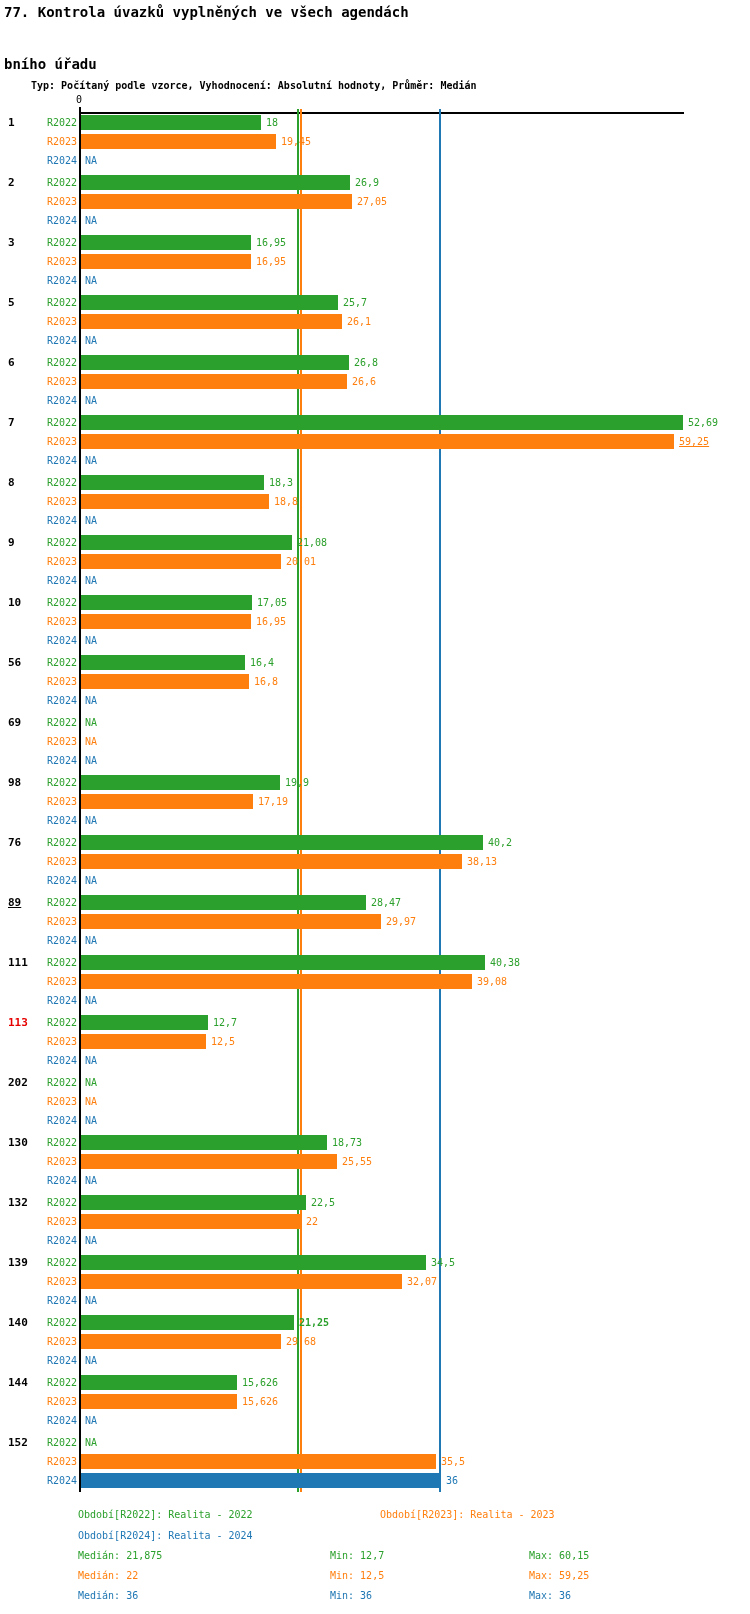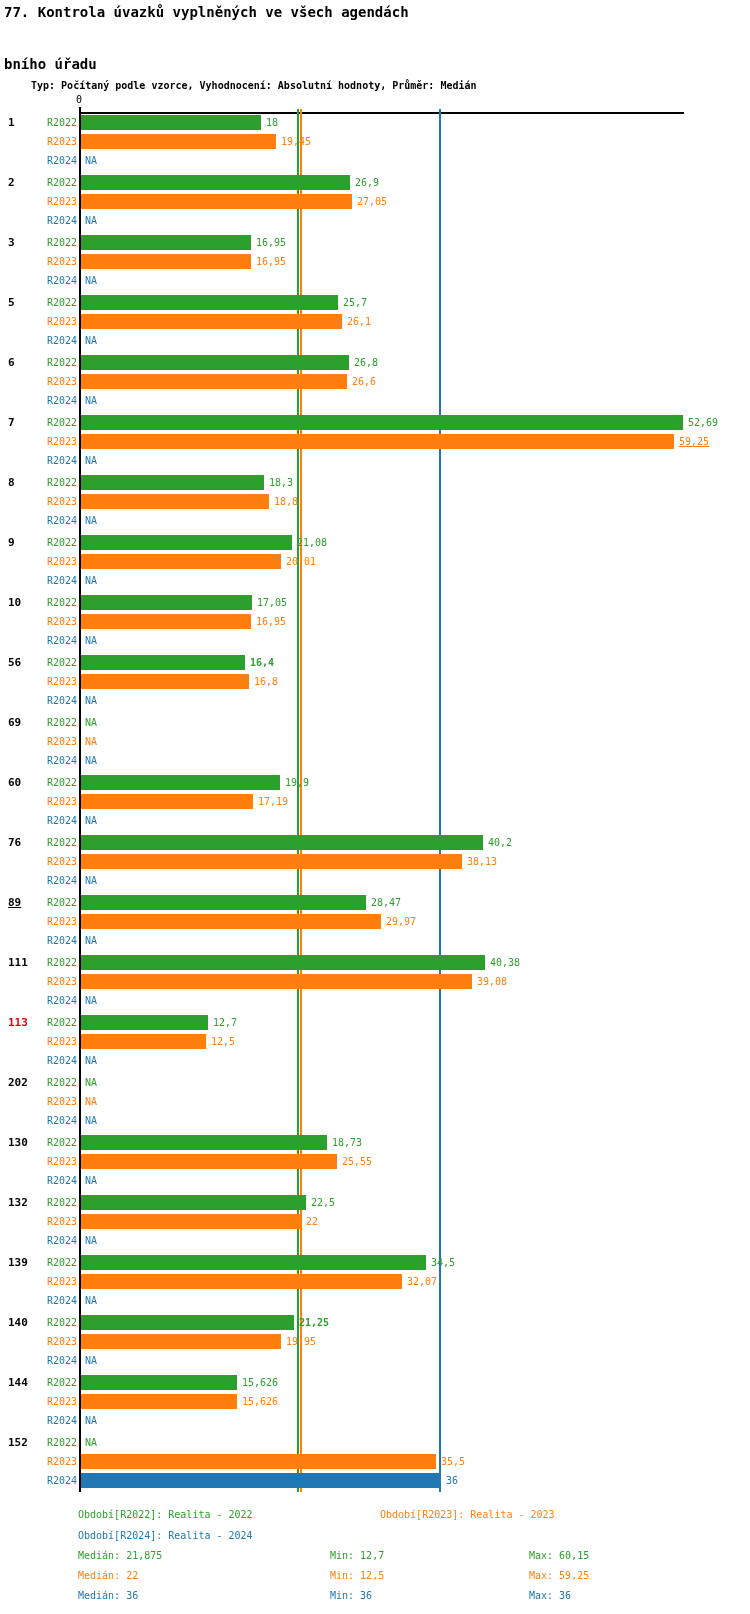--- a/index.html
+++ b/index.html
@@ -117,34 +117,34 @@
       <div class="bar" style="left: 81px; top: 595px; width: 171px; background: rgb(44, 160, 44);"></div>
       <div class="val-label" style="left: 257px; top: 595px; color: rgb(44, 160, 44);">17,05</div>
       <div class="row-label" style="top: 614px; color: rgb(255, 127, 14);">R2023</div>
       <div class="bar" style="left: 81px; top: 614px; width: 170px; background: rgb(255, 127, 14);"></div>
       <div class="val-label" style="left: 256px; top: 614px; color: rgb(255, 127, 14);">16,95</div>
       <div class="row-label" style="top: 633px; color: rgb(31, 119, 180);">R2024</div>
       <div class="na-label" style="left: 85px; top: 633px; color: rgb(31, 119, 180);">NA</div>
       <div class="group-id" style="top: 655px;">56</div>
       <div class="row-label" style="top: 655px; color: rgb(44, 160, 44);">R2022</div>
       <div class="bar" style="left: 81px; top: 655px; width: 164px; background: rgb(44, 160, 44);"></div>
-      <div class="val-label" style="left: 250px; top: 655px; color: rgb(44, 160, 44); font-weight: bold;">16,4</div>
+      <div class="val-label" style="left: 250px; top: 655px; color: rgb(44, 160, 44);">16,4</div>
       <div class="row-label" style="top: 674px; color: rgb(255, 127, 14);">R2023</div>
       <div class="bar" style="left: 81px; top: 674px; width: 168px; background: rgb(255, 127, 14);"></div>
       <div class="val-label" style="left: 254px; top: 674px; color: rgb(255, 127, 14);">16,8</div>
       <div class="row-label" style="top: 693px; color: rgb(31, 119, 180);">R2024</div>
       <div class="na-label" style="left: 85px; top: 693px; color: rgb(31, 119, 180);">NA</div>
       <div class="group-id" style="top: 715px;">69</div>
       <div class="row-label" style="top: 715px; color: rgb(44, 160, 44);">R2022</div>
       <div class="na-label" style="left: 85px; top: 715px; color: rgb(44, 160, 44);">NA</div>
       <div class="row-label" style="top: 734px; color: rgb(255, 127, 14);">R2023</div>
       <div class="na-label" style="left: 85px; top: 734px; color: rgb(255, 127, 14);">NA</div>
       <div class="row-label" style="top: 753px; color: rgb(31, 119, 180);">R2024</div>
       <div class="na-label" style="left: 85px; top: 753px; color: rgb(31, 119, 180);">NA</div>
-      <div class="group-id" style="top: 775px;">60</div>
+      <div class="group-id" style="top: 775px;">98</div>
       <div class="row-label" style="top: 775px; color: rgb(44, 160, 44);">R2022</div>
       <div class="bar" style="left: 81px; top: 775px; width: 199px; background: rgb(44, 160, 44);"></div>
       <div class="val-label" style="left: 285px; top: 775px; color: rgb(44, 160, 44);">19,9</div>
       <div class="row-label" style="top: 794px; color: rgb(255, 127, 14);">R2023</div>
       <div class="bar" style="left: 81px; top: 794px; width: 172px; background: rgb(255, 127, 14);"></div>
       <div class="val-label" style="left: 258px; top: 794px; color: rgb(255, 127, 14);">17,19</div>
       <div class="row-label" style="top: 813px; color: rgb(31, 119, 180);">R2024</div>
       <div class="na-label" style="left: 85px; top: 813px; color: rgb(31, 119, 180);">NA</div>
       <div class="group-id" style="top: 835px;">76</div>
       <div class="row-label" style="top: 835px; color: rgb(44, 160, 44);">R2022</div>
@@ -215,21 +215,21 @@
       <div class="bar" style="left: 81px; top: 1274px; width: 321px; background: rgb(255, 127, 14);"></div>
       <div class="val-label" style="left: 407px; top: 1274px; color: rgb(255, 127, 14);">32,07</div>
       <div class="row-label" style="top: 1293px; color: rgb(31, 119, 180);">R2024</div>
       <div class="na-label" style="left: 85px; top: 1293px; color: rgb(31, 119, 180);">NA</div>
       <div class="group-id" style="top: 1315px;">140</div>
       <div class="row-label" style="top: 1315px; color: rgb(44, 160, 44);">R2022</div>
       <div class="bar" style="left: 81px; top: 1315px; width: 213px; background: rgb(44, 160, 44);"></div>
       <div class="val-label" style="left: 299px; top: 1315px; color: rgb(44, 160, 44); font-weight: bold;">21,25</div>
       <div class="row-label" style="top: 1334px; color: rgb(255, 127, 14);">R2023</div>
       <div class="bar" style="left: 81px; top: 1334px; width: 200px; background: rgb(255, 127, 14);"></div>
-      <div class="val-label" style="left: 286px; top: 1334px; color: rgb(255, 127, 14);">19,95</div>
+      <div class="val-label" style="left: 286px; top: 1334px; color: rgb(255, 127, 14);">29,68</div>
       <div class="row-label" style="top: 1353px; color: rgb(31, 119, 180);">R2024</div>
       <div class="na-label" style="left: 85px; top: 1353px; color: rgb(31, 119, 180);">NA</div>
       <div class="group-id" style="top: 1375px;">144</div>
       <div class="row-label" style="top: 1375px; color: rgb(44, 160, 44);">R2022</div>
       <div class="bar" style="left: 81px; top: 1375px; width: 156px; background: rgb(44, 160, 44);"></div>
       <div class="val-label" style="left: 242px; top: 1375px; color: rgb(44, 160, 44);">15,626</div>
       <div class="row-label" style="top: 1394px; color: rgb(255, 127, 14);">R2023</div>
       <div class="bar" style="left: 81px; top: 1394px; width: 156px; background: rgb(255, 127, 14);"></div>
       <div class="val-label" style="left: 242px; top: 1394px; color: rgb(255, 127, 14);">15,626</div>
       <div class="row-label" style="top: 1413px; color: rgb(31, 119, 180);">R2024</div>

